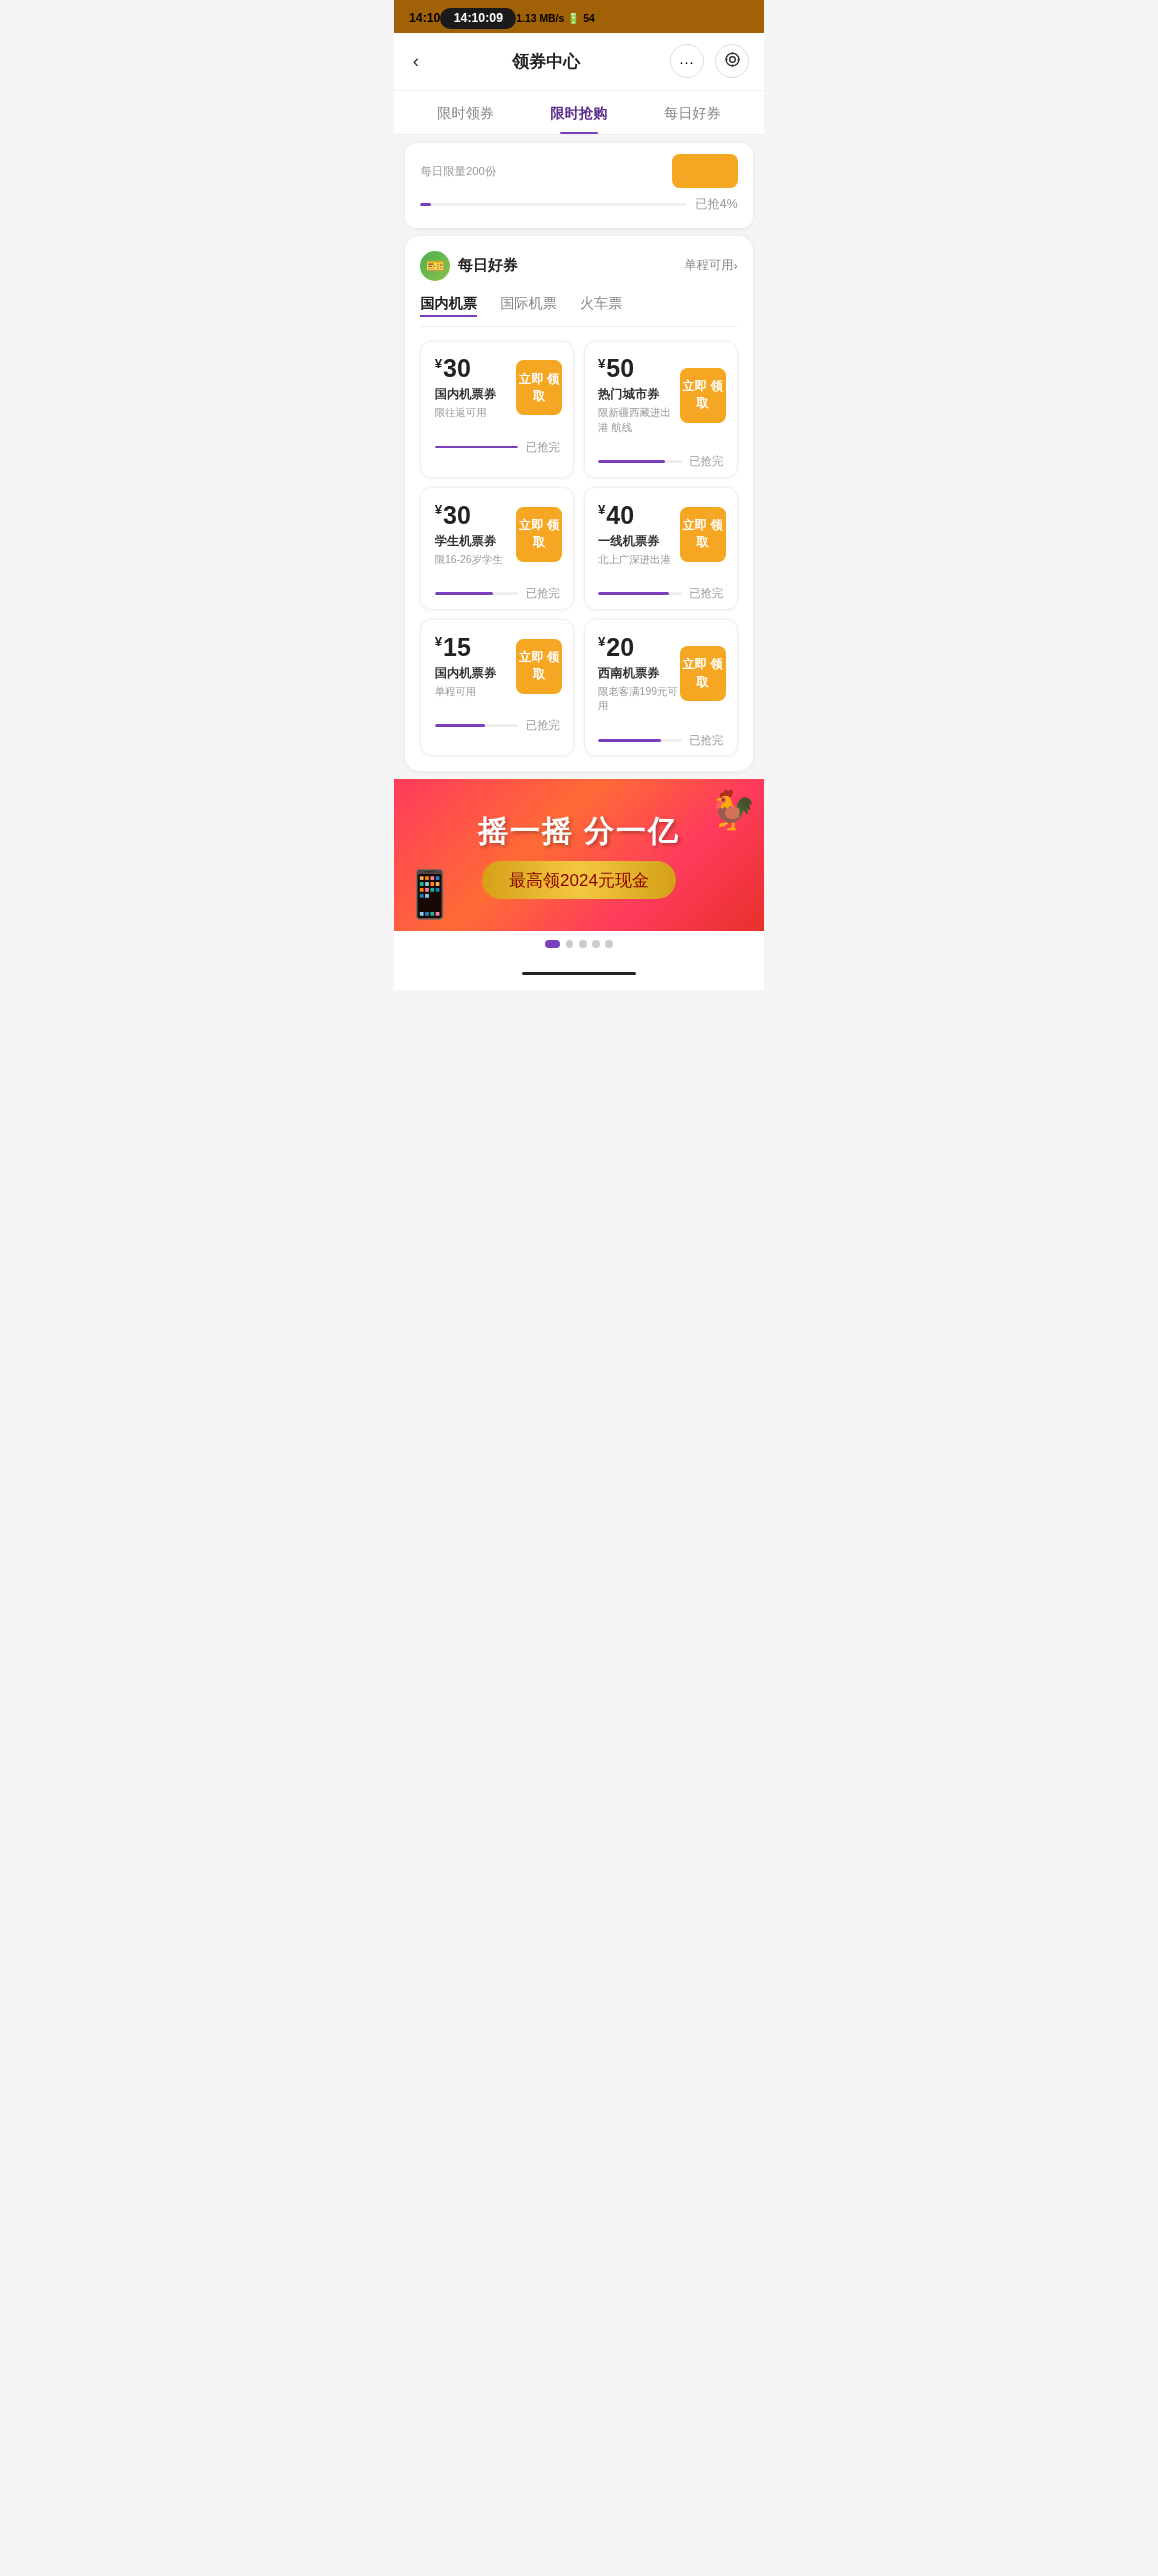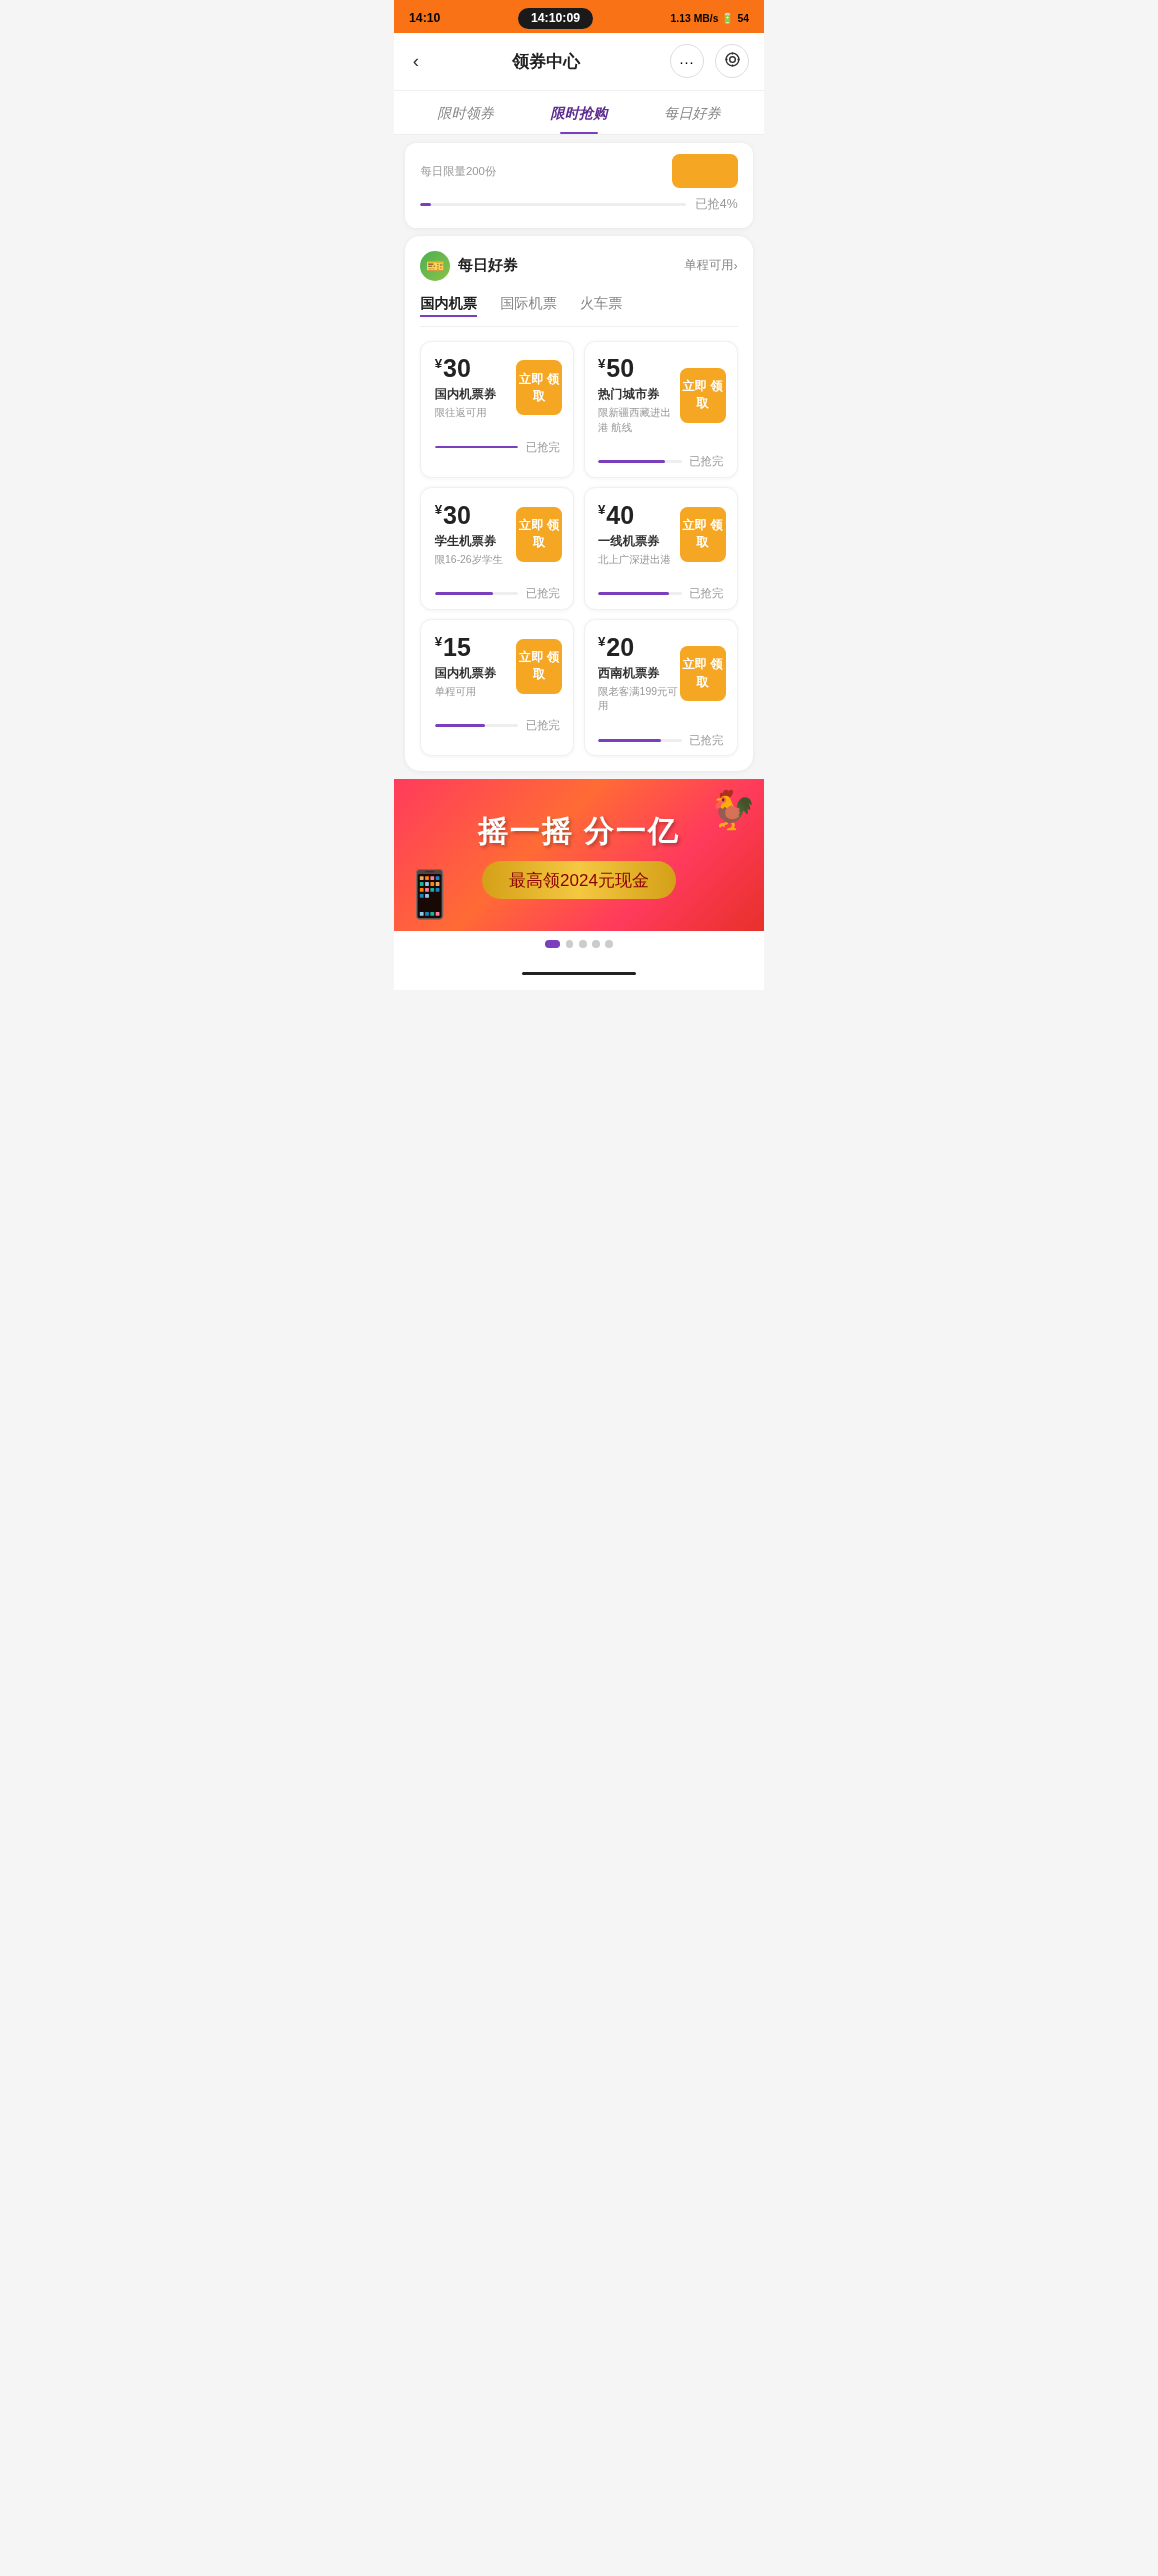--- a/index.html
+++ b/index.html
@@ -8,24 +8,23 @@
       font-family: -apple-system, "PingFang SC", "Helvetica Neue", sans-serif;
       background: #f5f5f5;
       width: 370px;
       margin: 0 auto;
       overflow-x: hidden;
     }
 
     
     .status-bar {
       display: flex;
-      justify-content: space-between;
       align-items: center;
       padding: 7.6px 15px 3.8px;
-      background: #f97316;
+      background: #a16207;
       font-size: 12.3px;
       font-weight: 600;
     }
     .status-right {
       display: flex;
       align-items: center;
       gap: 3px;
       font-size: 10.4px;
     }
     .status-center {
@@ -73,21 +72,20 @@
       cursor: pointer;
       padding: 3.8px;
     }
 
     
     .tabs {
       display: flex;
       background: #fff;
       padding: 0 15px;
       border-bottom: 0.9px solid #eee;
-      font-style: italic;
     }
     .tab {
       flex: 1;
       text-align: center;
       padding: 13.3px 0 11.4px;
       font-size: 14.2px;
       color: #888;
       cursor: pointer;
       position: relative;
     }

